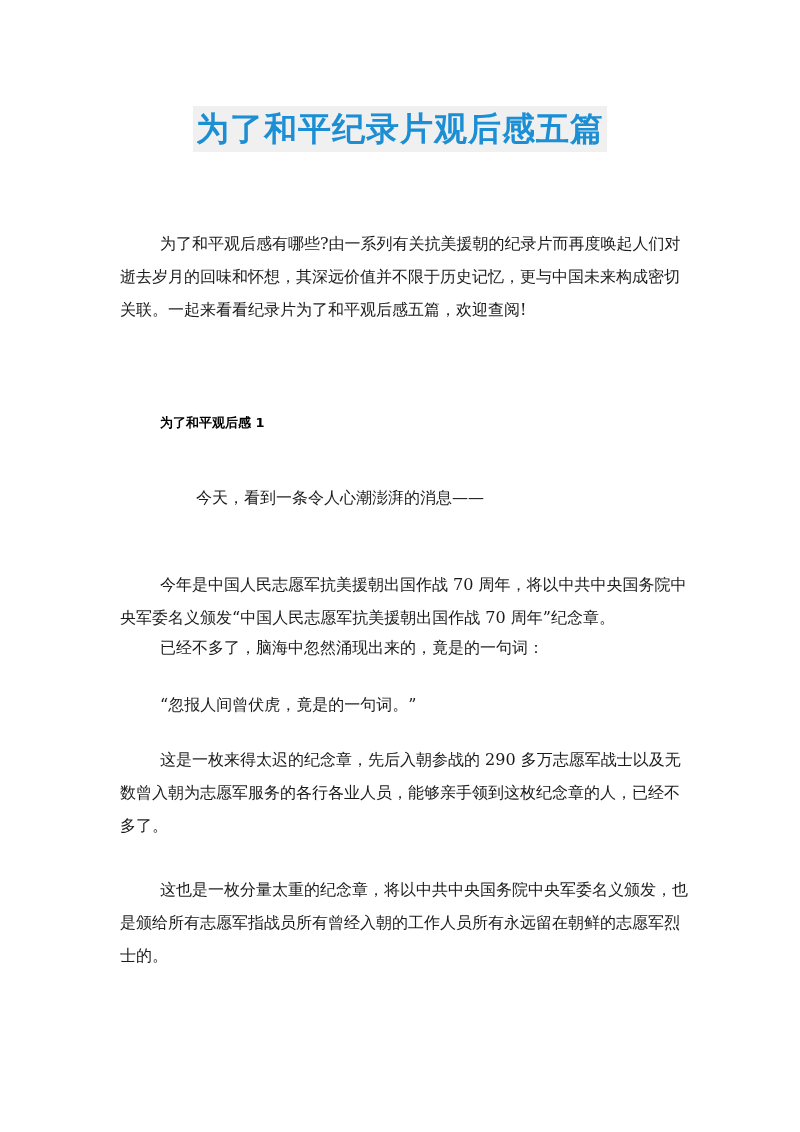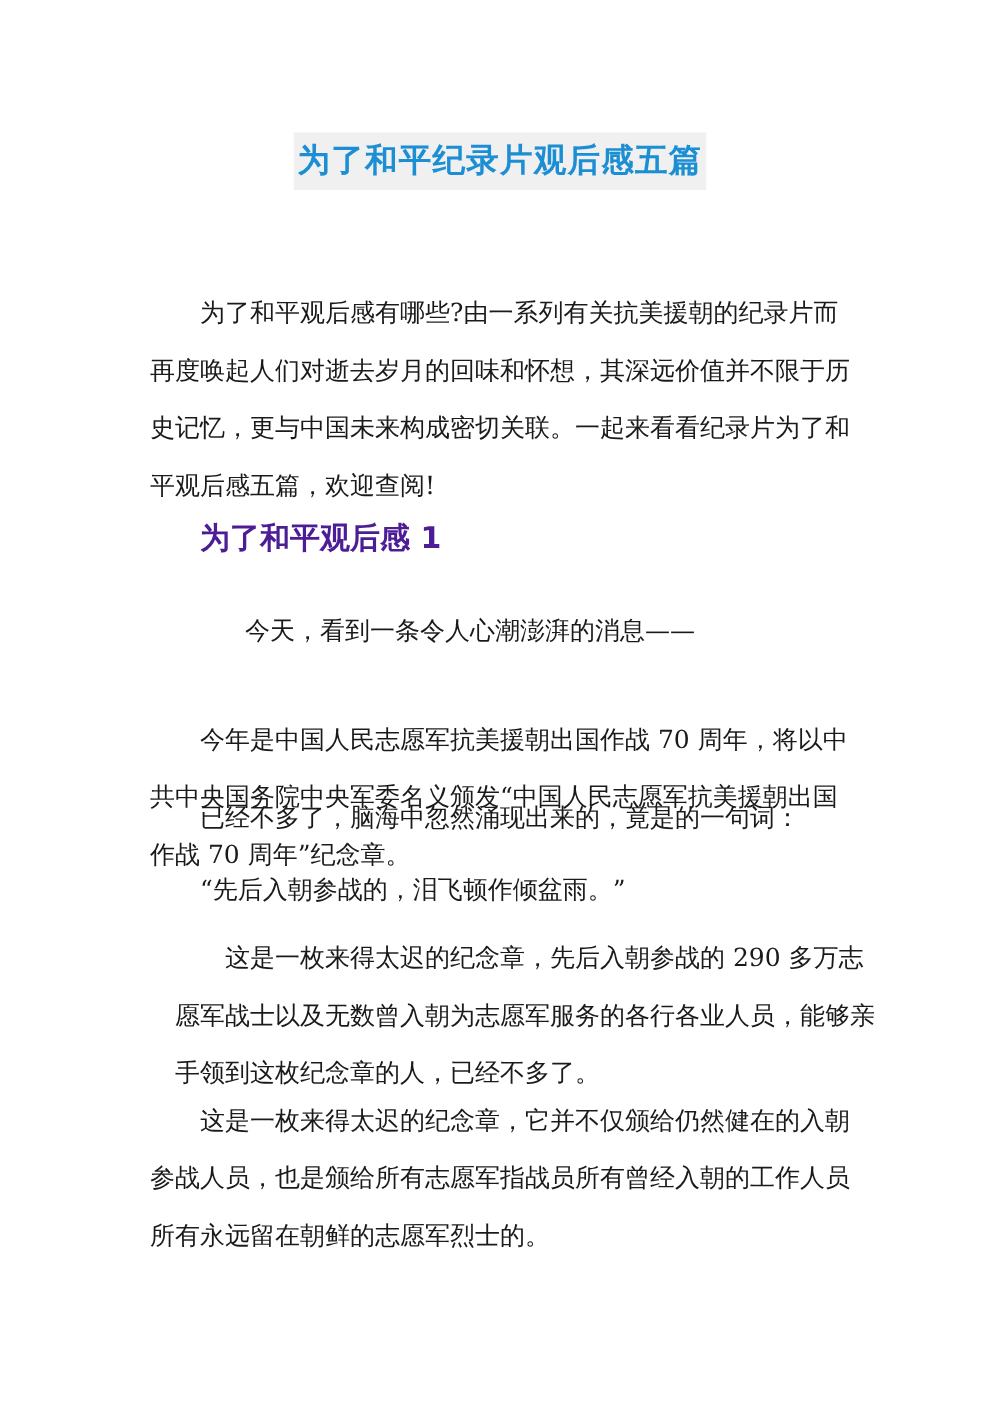--- a/index.html
+++ b/index.html
@@ -1,40 +1,40 @@
 <!DOCTYPE html>
 <html><head>
 <meta charset="utf-8">
 <style>
   html, body { margin: 0; padding: 0; background: #ffffff; }
   body { width: 800px; height: 1132px; position: relative; overflow: hidden;
          font-family: "DejaVu Serif", "Liberation Serif", serif; color: #1a1a1a; }
   .title-wrap { position: absolute; top: 106px; left: 0; width: 800px; text-align: center; }
   .title { display: inline-block; background: #f0f0f0; color: #1c8fd4;
            font-family: "DejaVu Sans", "Liberation Sans", sans-serif; font-weight: bold;
-           font-size: 26px; line-height: 46px; padding: 0 3px; letter-spacing: 1px; }
-  .para { position: absolute; left: 120px; width: 570px; font-size: 20px; line-height: 46px; margin: 0; }
+           font-size: 33px; line-height: 46px; padding: 0 3px; letter-spacing: 1px; }
+  .para { position: absolute; left: 120px; width: 570px; font-size: 16px; line-height: 33px; margin: 0; }
   .indent { text-indent: 40px; }
   .heading { position: absolute; left: 160px; font-family: "DejaVu Sans", "Liberation Sans", sans-serif;
-             font-weight: bold; font-size: 24px; color: #4c1d95; margin: 0; }
+             font-weight: bold; font-size: 13px; color: #000000; margin: 0; }
 </style>
 </head>
 <body>
 
 <div class="title-wrap">
   <span class="title">为了和平纪录片观后感五篇</span>
 </div>
 
 <p class="para indent" style="top:227px;">为了和平观后感有哪些?由一系列有关抗美援朝的纪录片而再度唤起人们对逝去岁月的回味和怀想，其深远价值并不限于历史记忆，更与中国未来构成密切关联。一起来看看纪录片为了和平观后感五篇，欢迎查阅!</p>
 
 <h2 class="heading" style="top:414px;">为了和平观后感 1</h2>
 
 <p class="para" style="top:481px; left:160px; width:540px;margin-left:36px;">今天，看到一条令人心潮澎湃的消息——</p>
 
 <p class="para indent" style="top:568px;">今年是中国人民志愿军抗美援朝出国作战 70 周年，将以中共中央国务院中央军委名义颁发“中国人民志愿军抗美援朝出国作战 70 周年”纪念章。</p>
 
 <p class="para" style="top:631px; left:160px; width:540px;">已经不多了，脑海中忽然涌现出来的，竟是的一句词：</p>
 
-<p class="para" style="top:688px; left:160px; width:540px;">“先后入朝参战的，泪飞顿作倾盆雨。”</p>
+<p class="para" style="top:688px; left:160px; width:540px;">“忽报人间曾伏虎，竟是的一句词。”</p>
 
-<p class="para indent" style="top:743px;margin-left:20px;">这是一枚来得太迟的纪念章，先后入朝参战的 290 多万志愿军战士以及无数曾入朝为志愿军服务的各行各业人员，能够亲手领到这枚纪念章的人，已经不多了。</p>
+<p class="para indent" style="top:743px;">这是一枚来得太迟的纪念章，先后入朝参战的 290 多万志愿军战士以及无数曾入朝为志愿军服务的各行各业人员，能够亲手领到这枚纪念章的人，已经不多了。</p>
 
-<p class="para indent" style="top:873px;">这是一枚来得太迟的纪念章，它并不仅颁给仍然健在的入朝参战人员，也是颁给所有志愿军指战员所有曾经入朝的工作人员所有永远留在朝鲜的志愿军烈士的。</p>
+<p class="para indent" style="top:873px;">这也是一枚分量太重的纪念章，将以中共中央国务院中央军委名义颁发，也是颁给所有志愿军指战员所有曾经入朝的工作人员所有永远留在朝鲜的志愿军烈士的。</p>
 
 </body></html>

